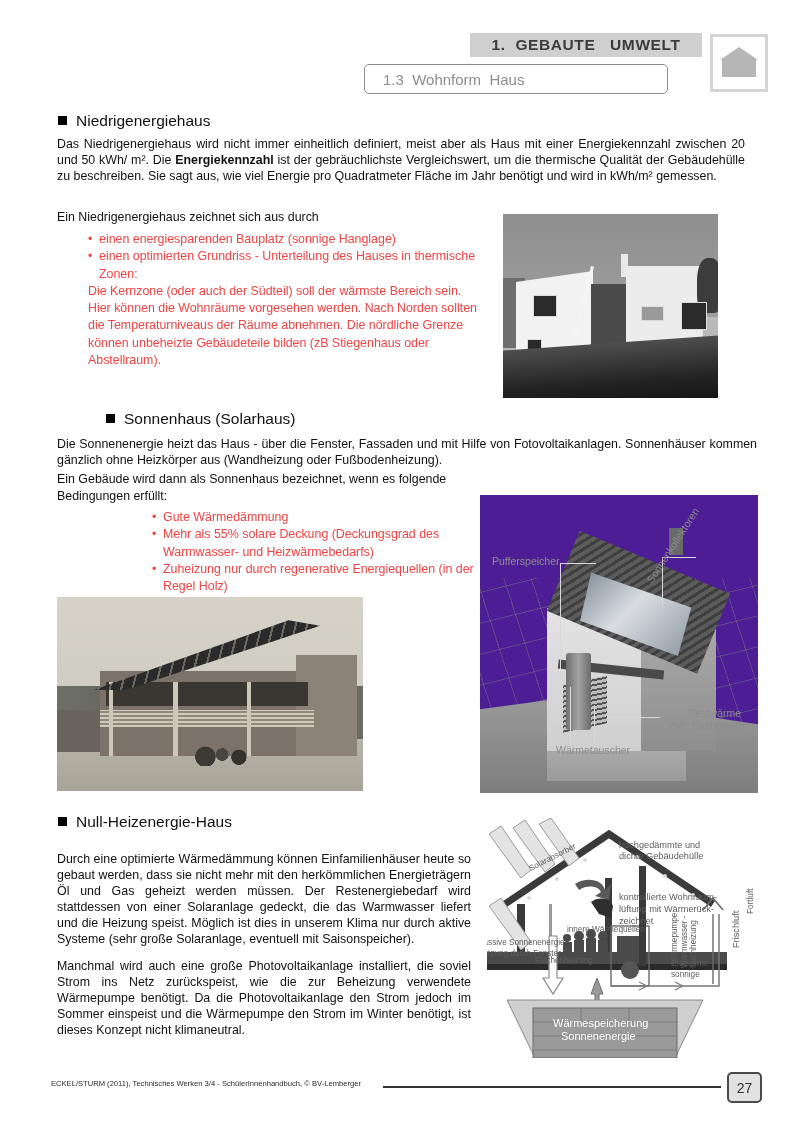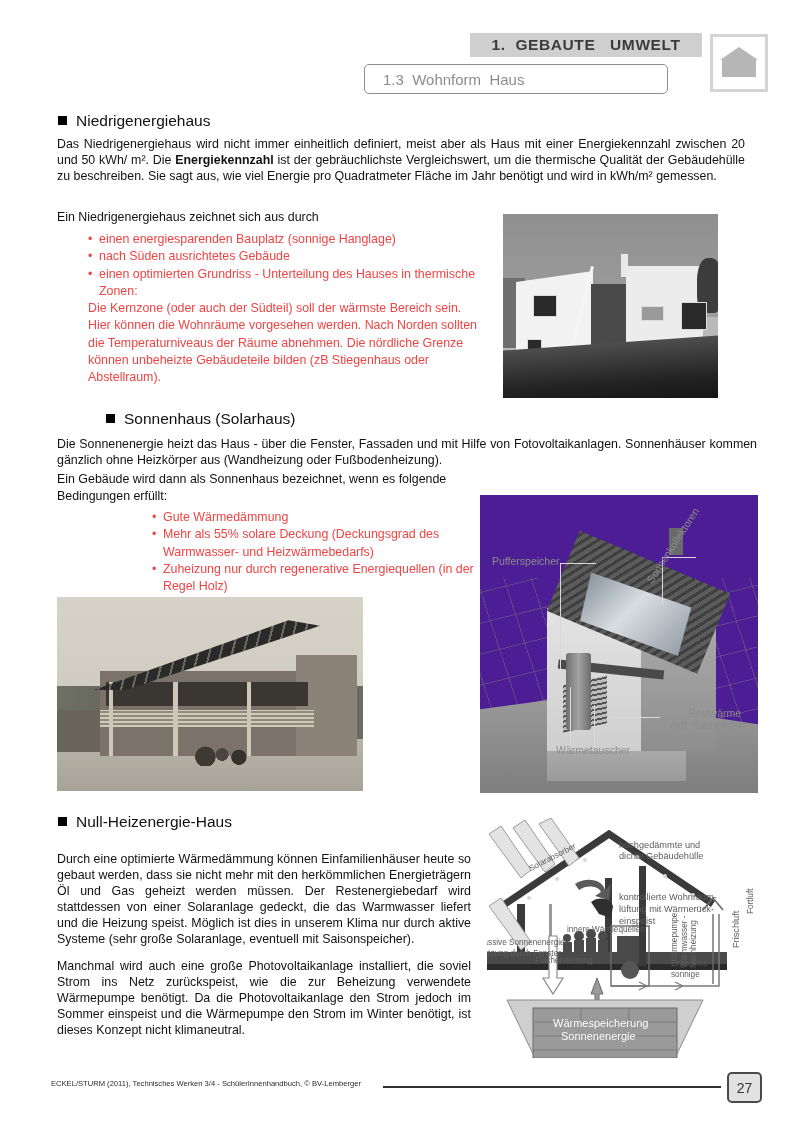--- a/index.html
+++ b/index.html
@@ -357,21 +357,20 @@
 <div class="sec-head" style="left:58px; top:112px;">
   <span class="bullet"></span><span>Niedrigenergiehaus</span>
 </div>
 
 <div class="para" style="left:57px; top:136px; width:688px;"><span>Das Niedrigenergiehaus wird nicht immer einheitlich definiert, meist aber als Haus mit einer Energiekennzahl zwischen 20 und 50 kWh/ m². Die </span><b>Energiekennzahl</b><span> ist der gebräuchlichste Vergleichswert, um die thermische Qualität der Gebäudehülle zu beschreiben. Sie sagt aus, wie viel Energie  pro Quadratmeter Fläche im Jahr benötigt und wird in kWh/m² gemessen.</span></div>
 
 <div class="para-l" style="left:57px; top:209px; width:420px;">Ein Niedrigenergiehaus zeichnet sich aus durch</div>
 
 <ul class="dots" style="left:74px; top:231px; width:390px;">
   <li><span>einen energiesparenden Bauplatz (sonnige Hanglage)</span></li>
-  <li><span>nach Süden ausrichtetes Gebäude</span></li>
   <li>
     <span>einen optimierten Grundriss - Unterteilung des Hauses in thermische Zonen:</span>
     <div class="cont" style="margin-left:-11px; padding-left:0;">Die Kernzone (oder auch der Südteil) soll der wärmste Bereich sein. Hier können die Wohnräume vorgesehen werden. Nach Norden sollten die Temperaturniveaus der Räume abnehmen. Die nördliche Grenze können unbeheizte Gebäudeteile bilden (zB Stiegenhaus oder Abstellraum).</div>
   </li>
 </ul>
 
 <div class="photo-frame" id="photo-niedrig">
   <div class="sky"></div>
   <div class="bldgC"></div>
   <div class="bldgA"></div>
@@ -520,21 +519,21 @@
       <line x1="94" y1="190" x2="94" y2="204"></line>
       <line x1="142" y1="190" x2="142" y2="204"></line>
     </g>
   </svg>
 
   <span class="sch-lbl" style="left:132px; top:22px;">hochgedämmte und</span>
   <span class="sch-lbl" style="left:132px; top:33px;">dichte Gebäudehülle</span>
 
   <span class="sch-lbl" style="left:132px; top:74px;">kontrollierte Wohnraum-</span>
   <span class="sch-lbl" style="left:132px; top:86px;">lüftung mit Wärmerück-</span>
-  <span class="sch-lbl" style="left:132px; top:98px;">einspeist</span>
+  <span class="sch-lbl" style="left:132px; top:98px;">zeichnet</span>
 
   <span class="sch-lbl small rot-dia" style="left:40px; top:46px;">Solarabsorber</span>
 
   <span class="sch-lbl small" style="left:-8px; top:119px;">passive Sonnenenergie-</span>
   <span class="sch-lbl small" style="left:-8px; top:130px;">nutzung durch Fenster</span>
 
   <span class="sch-lbl small" style="left:80px; top:106px;">innere Wärmequellen</span>
 
   <span class="sch-lbl small" style="left:48px; top:137px;">Flächenheizung</span>
 

